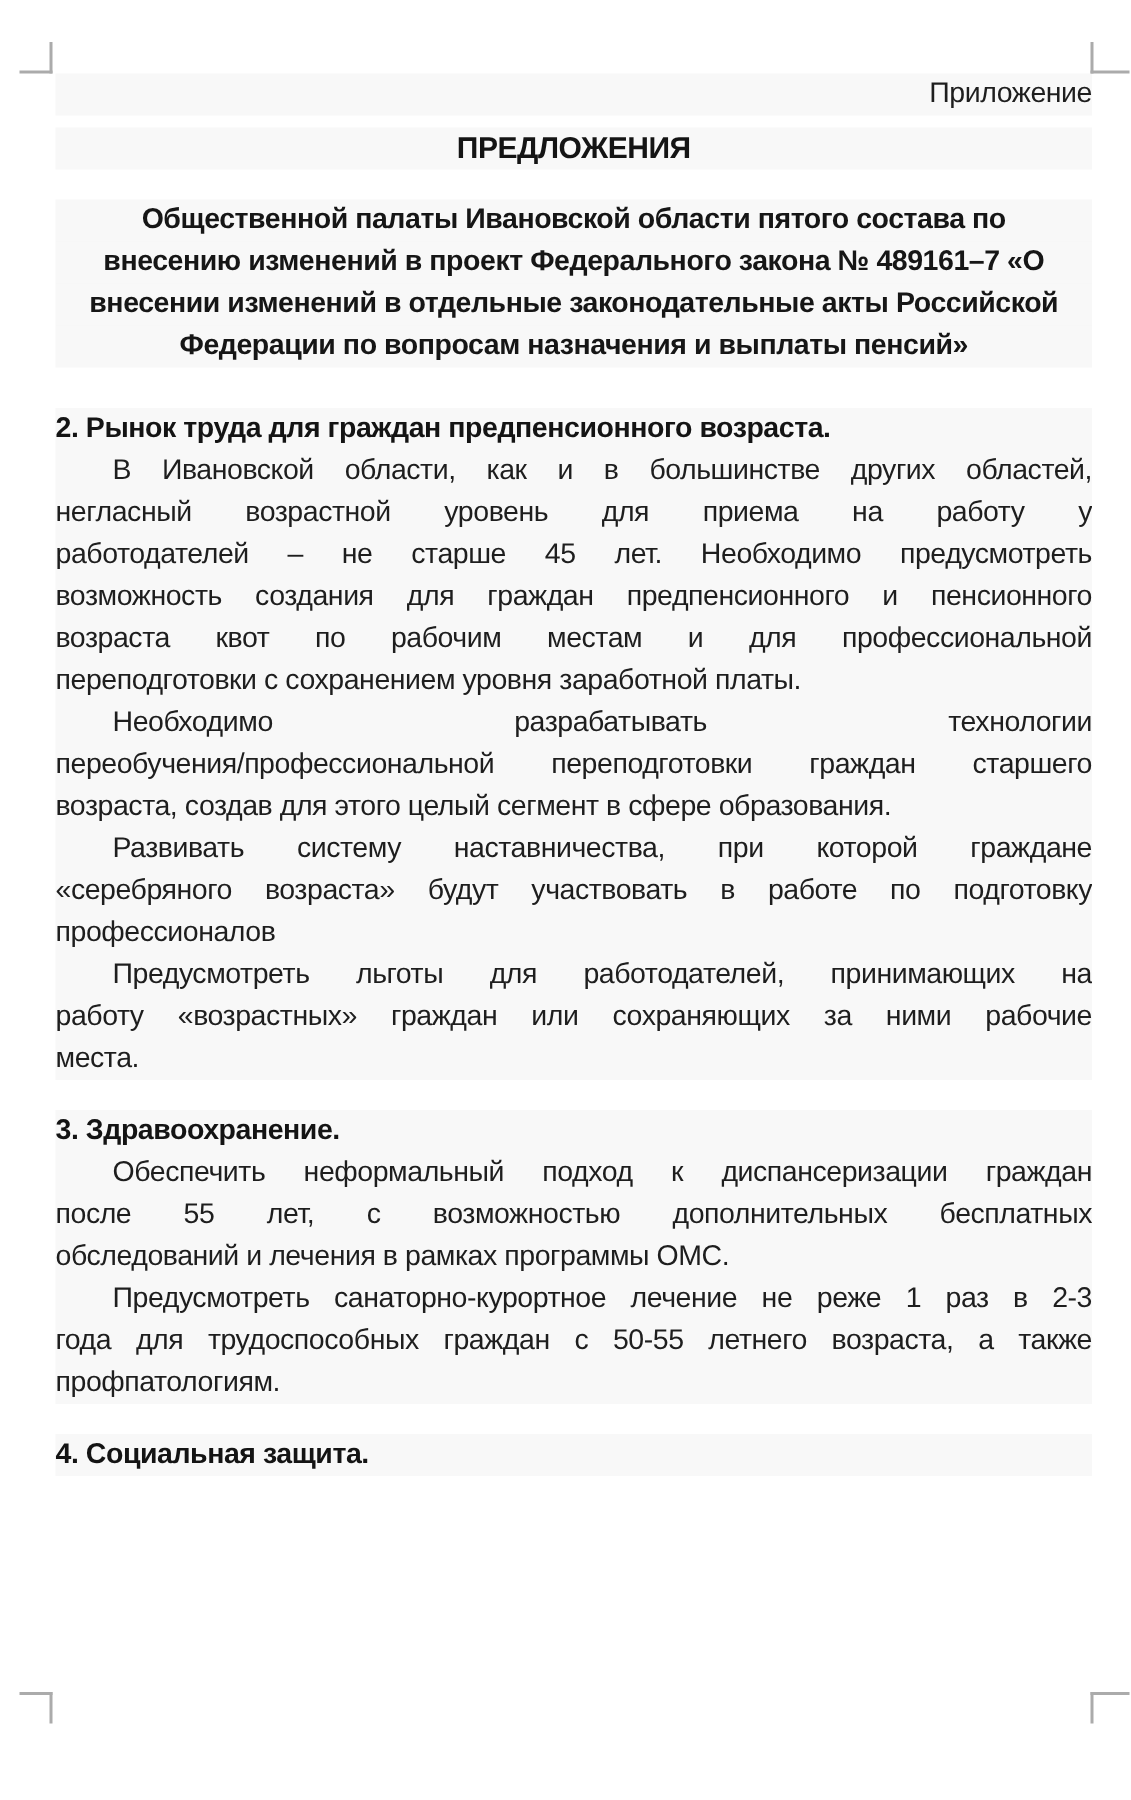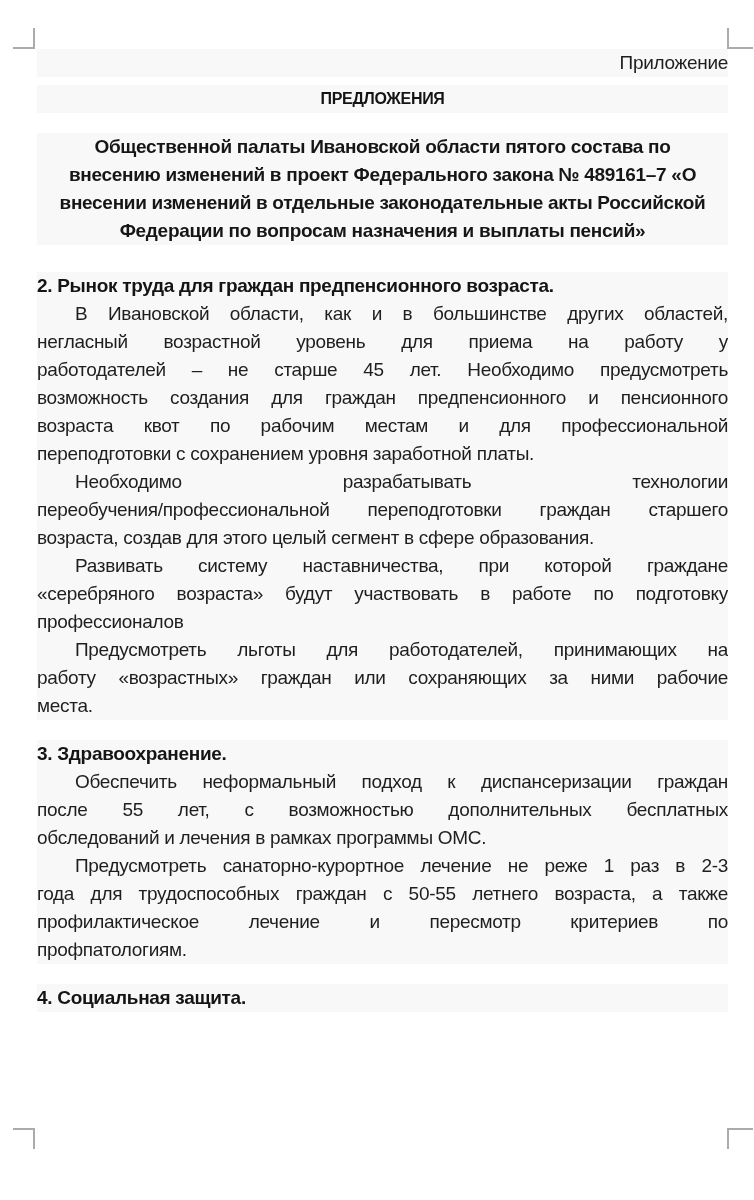--- a/index.html
+++ b/index.html
@@ -19,21 +19,21 @@
   
   .mark{position:absolute;width:22px;height:21px;border:0 solid #ababab;box-sizing:border-box;}
   .mark.tl{left:13px;top:28px;border-right-width:2px;border-bottom-width:2px;}
   .mark.tr{left:727px;top:28px;width:26px;border-left-width:2px;border-bottom-width:2px;}
   .mark.bl{left:13px;top:1128px;border-right-width:2px;border-top-width:2px;}
   .mark.br{left:727px;top:1128px;width:26px;border-left-width:2px;border-top-width:2px;}
 
   .band{background:rgba(130,130,130,0.055);}
 
   .annex{margin-top:49px;text-align:right;height:28px;}
-  .doc-title{margin:8px 0 0 0;text-align:center;font-size:16px;font-weight:bold;height:28px;color:#141414;}
+  .doc-title{margin:8px 0 0 0;text-align:center;font-size:20px;font-weight:bold;height:28px;color:#141414;}
   .intro{margin-top:20px;font-weight:bold;color:#161616;}
   .iline{height:28px;text-align:center;white-space:nowrap;overflow:hidden;}
 
   .sec-h{margin:0;font-size:19px;font-weight:bold;height:28px;color:#141414;white-space:nowrap;overflow:hidden;}
   .mt11{margin-top:11px;}
   .mt27{margin-top:27px;}
   .mt20{margin-top:20px;}
 
   
   .jline{height:28px;overflow:hidden;text-align:justify;}
@@ -91,19 +91,18 @@
 
   <h2 class="sec-h band mt20">3. Здравоохранение.</h2>
   <div>
     <div class="jline first band">Обеспечить неформальный подход к диспансеризации граждан</div>
     <div class="jline band">после 55 лет, с возможностью дополнительных бесплатных</div>
     <div class="jline last band">обследований и лечения в рамках программы ОМС.</div>
   </div>
   <div>
     <div class="jline first band">Предусмотреть санаторно-курортное лечение не реже 1 раз в 2-3</div>
     <div class="jline band">года для трудоспособных граждан с 50-55 летнего возраста, а также</div>
-    <div class="jline band">профилактическое лечение и пересмотр критериев по</div>
     <div class="jline last band">профпатологиям.</div>
   </div>
 
   <h2 class="sec-h band mt20">4. Социальная защита.</h2>
 
 </div>
 
 </body></html>

